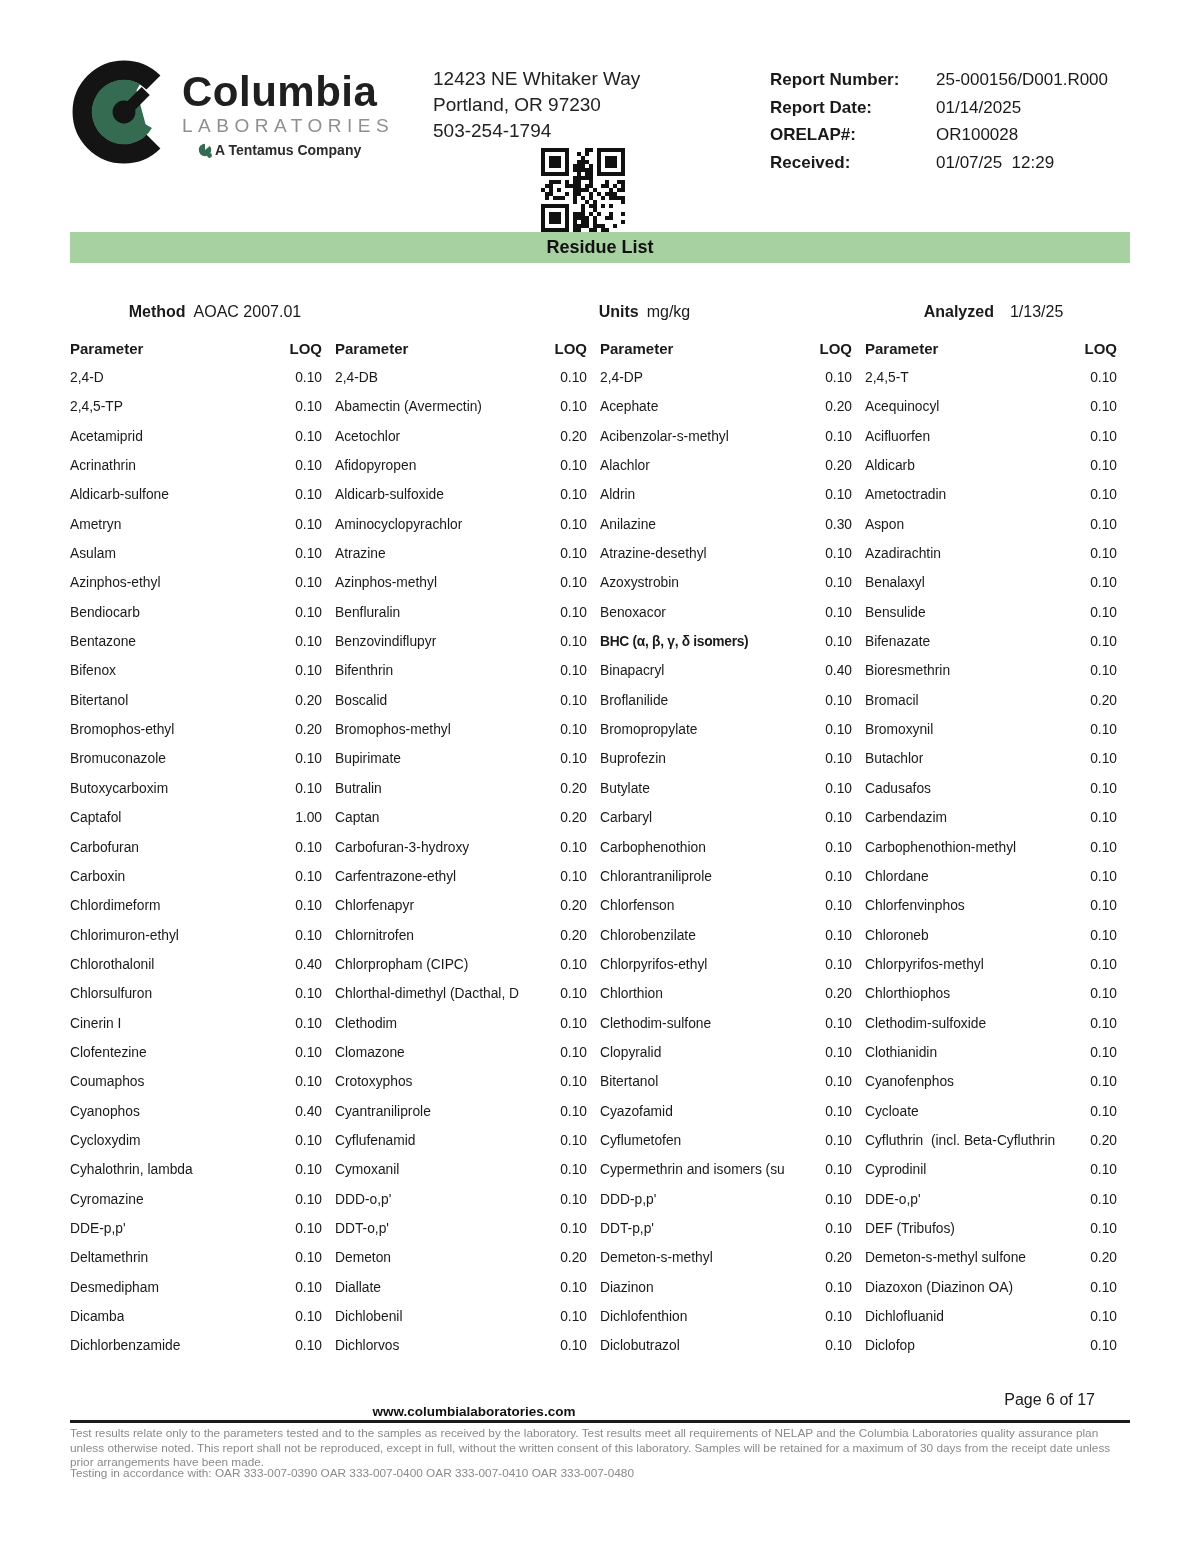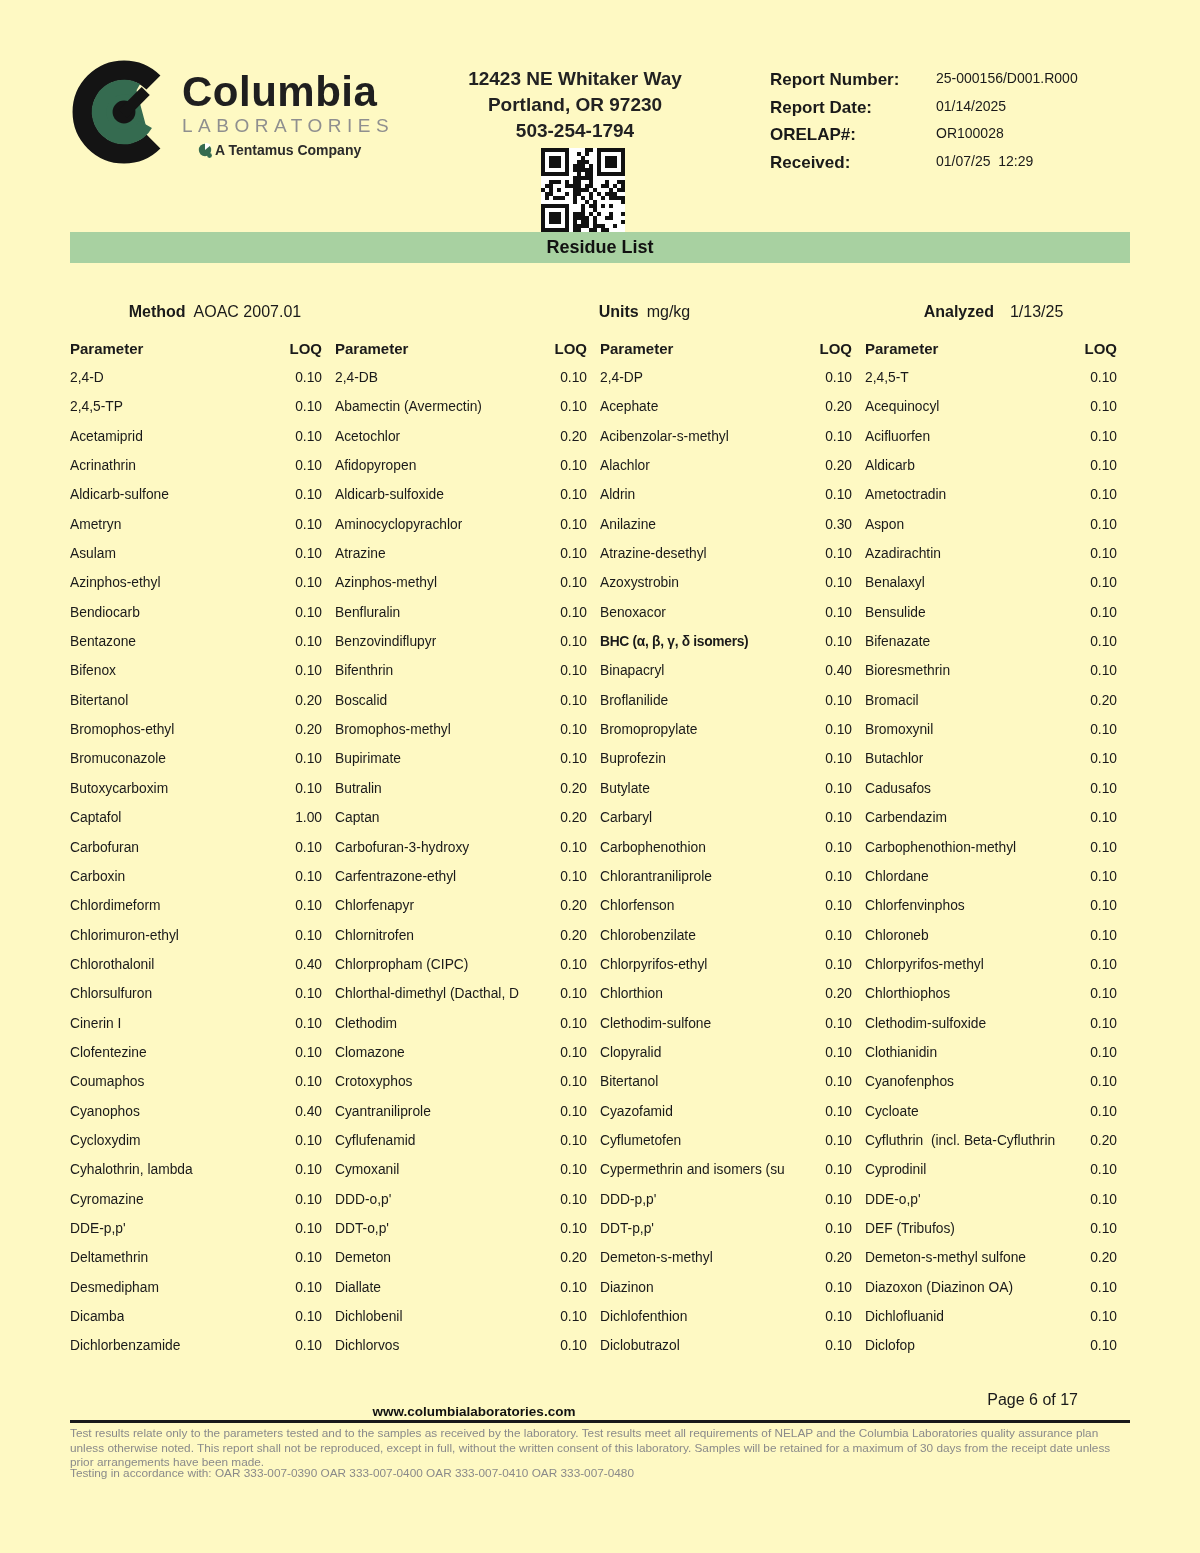--- a/index.html
+++ b/index.html
@@ -1,33 +1,33 @@
 <!DOCTYPE html>
 <html style="--banner-bg: #a8d1a1; --logo-green: #356b50;"><head>
 <meta charset="utf-8">
 <style>
   html,body{margin:0;padding:0;background:#e8e8e8;}
-  .page{position:relative;width:1200px;height:1553px;background:#fef9c3;margin:0 auto;
+  .page{position:relative;width:1200px;height:1553px;background:#ffffff;margin:0 auto;
         font-family:"Liberation Sans", sans-serif;color:#1a1a1a;overflow:hidden;}
 
   
   .logo{position:absolute;left:72px;top:60px;display:flex;align-items:flex-start;}
   .logo-mark{width:104px;height:104px;}
   .logo-text{margin-left:6px;padding-top:10px;}
   .brand{font-size:42px;font-weight:bold;color:#1f1f1f;line-height:44px;letter-spacing:.5px;}
   .labs{font-size:19px;color:#8f8f8f;letter-spacing:5.5px;margin-top:1px;}
   .tagline{display:flex;align-items:center;gap:2px;margin-top:5px;margin-left:16px;
            font-size:14px;font-weight:bold;color:#2b2b2b;}
-  .address{position:absolute;left:433px;top:66px;width:284px;text-align:center;
-           font-size:19px;line-height:26px;color:#222;font-weight:bold;}
+  .address{position:absolute;left:433px;top:66px;width:284px;text-align:left;
+           font-size:19px;line-height:26px;color:#222;}
   .qr{position:absolute;left:541px;top:148px;width:84px;height:84px;}
   .report-info{position:absolute;left:770px;top:70px;}
   .ri-row{display:flex;height:27.5px;align-items:flex-start;}
   .ri-label{width:166px;font-weight:bold;font-size:17px;}
-  .ri-value{font-size:14px;white-space:pre;}
+  .ri-value{font-size:17px;white-space:pre;}
 
   
   .banner{position:absolute;left:70px;top:232px;width:1060px;height:31px;
           background:var(--banner-bg,#a8d1a1);text-align:center;line-height:31px;
           font-weight:bold;font-size:18px;color:#111;}
   .meta{position:absolute;left:0;top:285px;width:1200px;font-size:16px;}
   .m-method{position:absolute;left:70px;white-space:pre;}
   .m-units{position:absolute;left:540px;white-space:pre;}
   .m-analyzed{position:absolute;left:865px;white-space:pre;}
   .meta .lbl{font-weight:bold;margin-right:8px;padding-left:32px;}
@@ -38,21 +38,21 @@
   .t-group{position:absolute;top:0;width:252px;}
   .t-head{height:30px;display:flex;justify-content:space-between;
           font-weight:bold;font-size:15px;}
   .t-row{height:29.35px;display:flex;justify-content:space-between;
          font-size:13.8px;white-space:pre;}
   .t-param{overflow:hidden;}
   .t-loq{margin-left:6px;}
   .t-bold{font-weight:bold;letter-spacing:-.3px;}
 
   
-  .page-num{position:absolute;right:122px;top:1391px;font-size:16px;}
+  .page-num{position:absolute;right:105px;top:1391px;font-size:16px;}
   .site{position:absolute;left:0;top:1404px;width:948px;text-align:center;
         font-weight:bold;font-size:13.5px;color:#111;}
   .footline{position:absolute;left:70px;top:1420px;width:1060px;height:0;
             border-top:3px solid #1a1a1a;}
   .disclaimer{position:absolute;left:70px;top:1426px;width:1042px;font-size:11.8px;
               color:#8a8a8a;line-height:14.6px;}
   .accordance{position:absolute;left:70px;top:1466px;font-size:11.8px;color:#8a8a8a;}
   .green-fill{fill:var(--logo-green,#356b50);}
 </style>
 </head>

